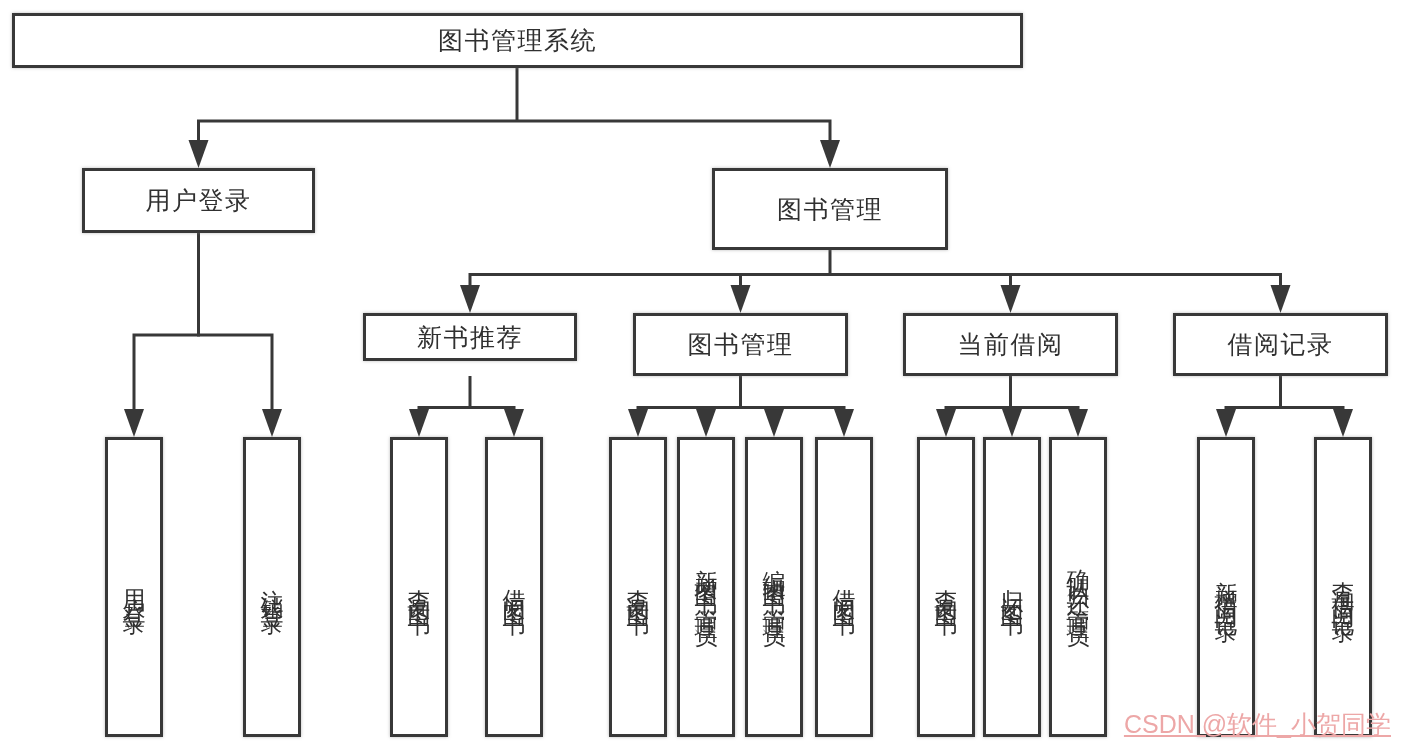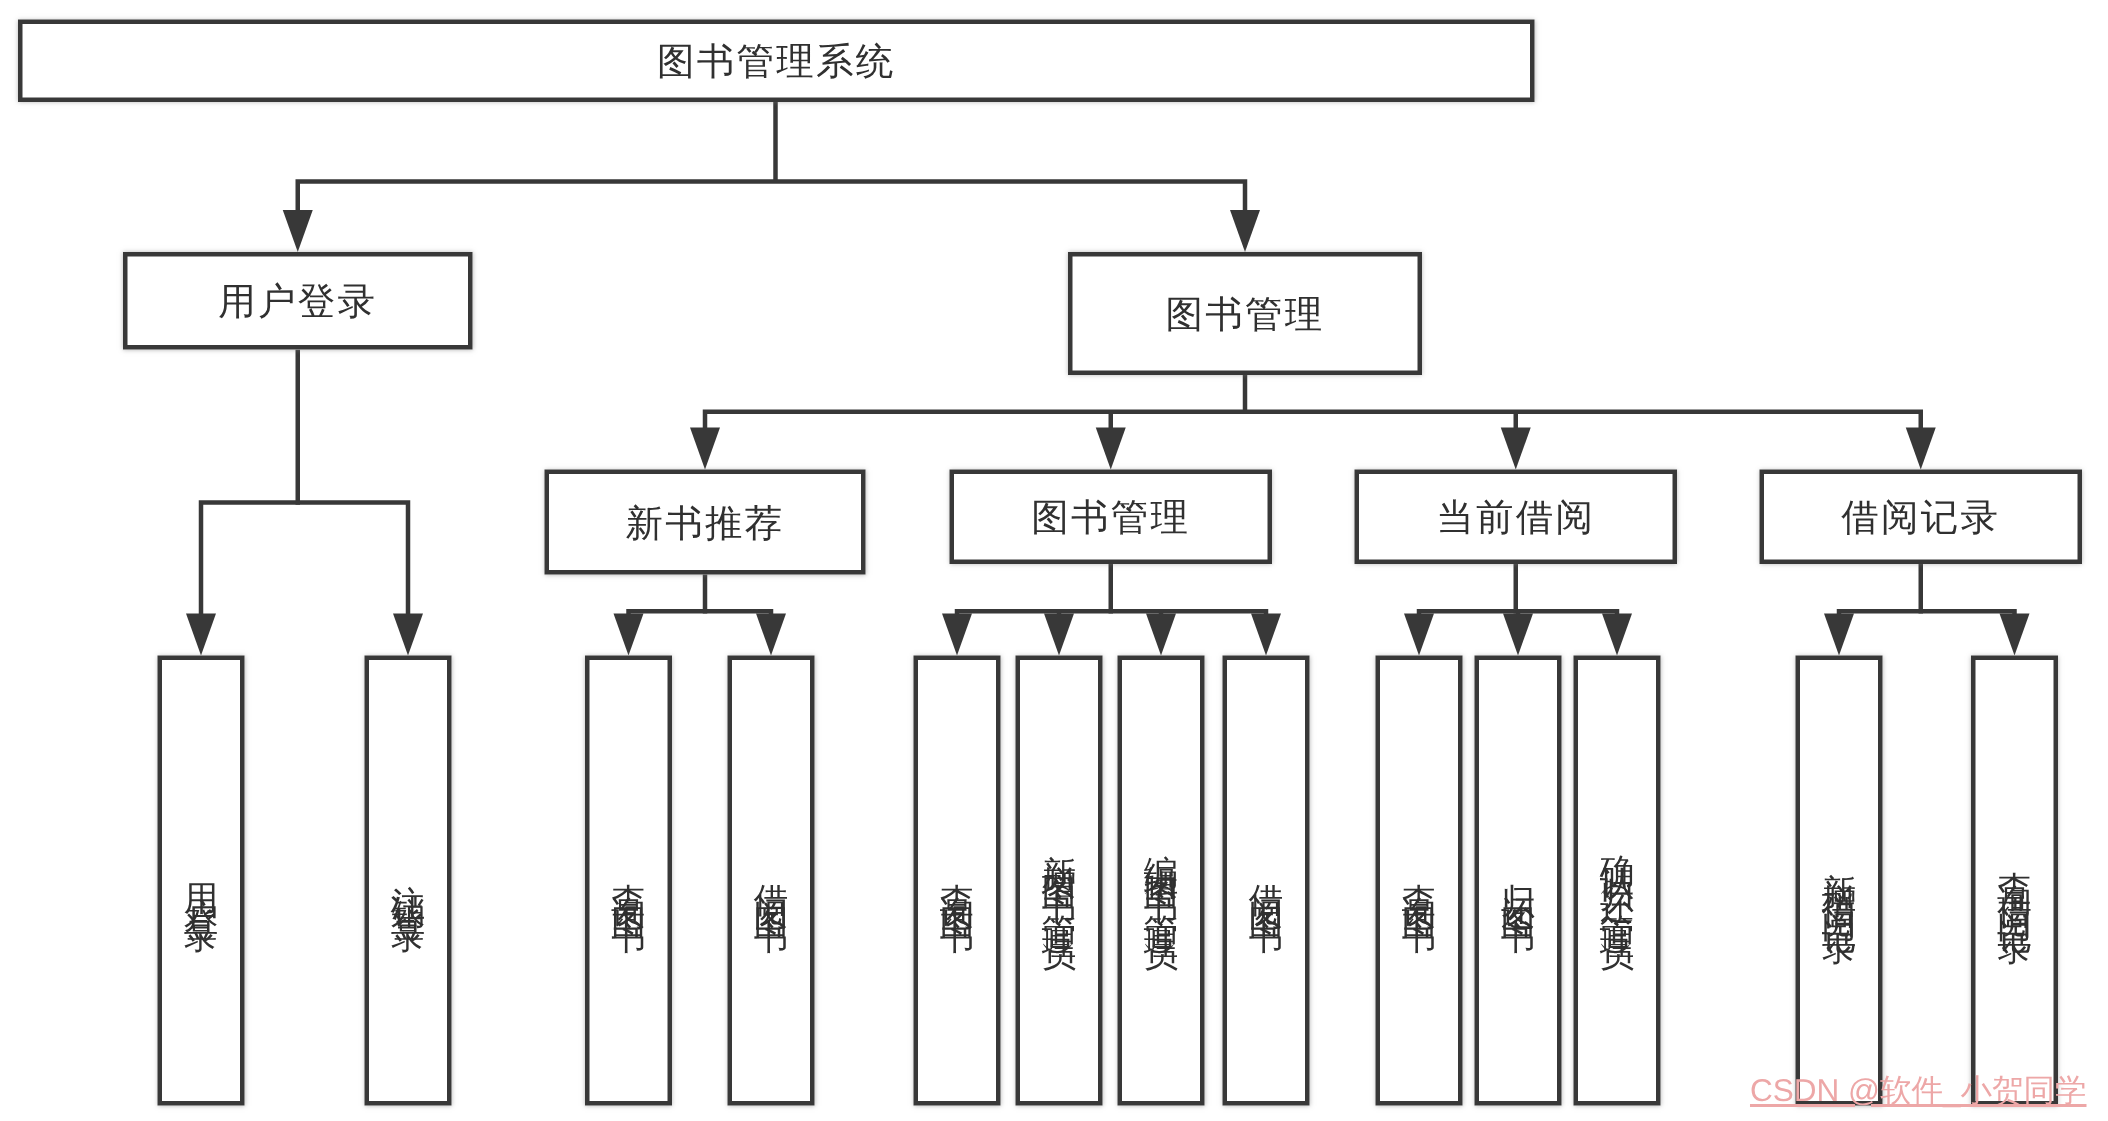--- a/index.html
+++ b/index.html
@@ -15,21 +15,21 @@
     display:flex; align-items:center; justify-content:center; text-align:center;
   }
   .hlabel { font-size:25px; letter-spacing:1.5px; white-space:nowrap; }
   .vbox { width:58px; top:437px; height:300px; }
   .vtext {
     writing-mode:vertical-rl; text-orientation:mixed;
     font-size:23px; letter-spacing:8px; line-height:1;
   }
   .watermark {
     position:absolute; right:14px; bottom:6px;
-    font-size:21px; color:#eda7a7; text-decoration:underline;
+    font-size:25px; color:#eda7a7; text-decoration:underline;
     white-space:nowrap; z-index:5;
   }
 </style>
 </head>
 <body>
 
 <div class="stage">
 
   <svg class="wires" viewBox="0 0 1405 747" xmlns="http://www.w3.org/2000/svg">
     <g stroke="#383838" stroke-width="3" fill="none">
@@ -94,21 +94,21 @@
     <span class="hlabel">图书管理系统</span>
   </div>
 
   <div class="box" style="left:82px; top:168px; width:233px; height:65px;">
     <span class="hlabel">用户登录</span>
   </div>
   <div class="box" style="left:712px; top:168px; width:236px; height:82px;">
     <span class="hlabel">图书管理</span>
   </div>
 
-  <div class="box" style="left:363px; top:313px; width:214px; height:70px;">
+  <div class="box" style="left:363px; top:313px; width:214px; height:48px;">
     <span class="hlabel">新书推荐</span>
   </div>
   <div class="box" style="left:633px; top:313px; width:215px; height:63px;">
     <span class="hlabel">图书管理</span>
   </div>
   <div class="box" style="left:903px; top:313px; width:215px; height:63px;text-align:center;">
     <span class="hlabel">当前借阅</span>
   </div>
   <div class="box" style="left:1173px; top:313px; width:215px; height:63px;">
     <span class="hlabel">借阅记录</span>

